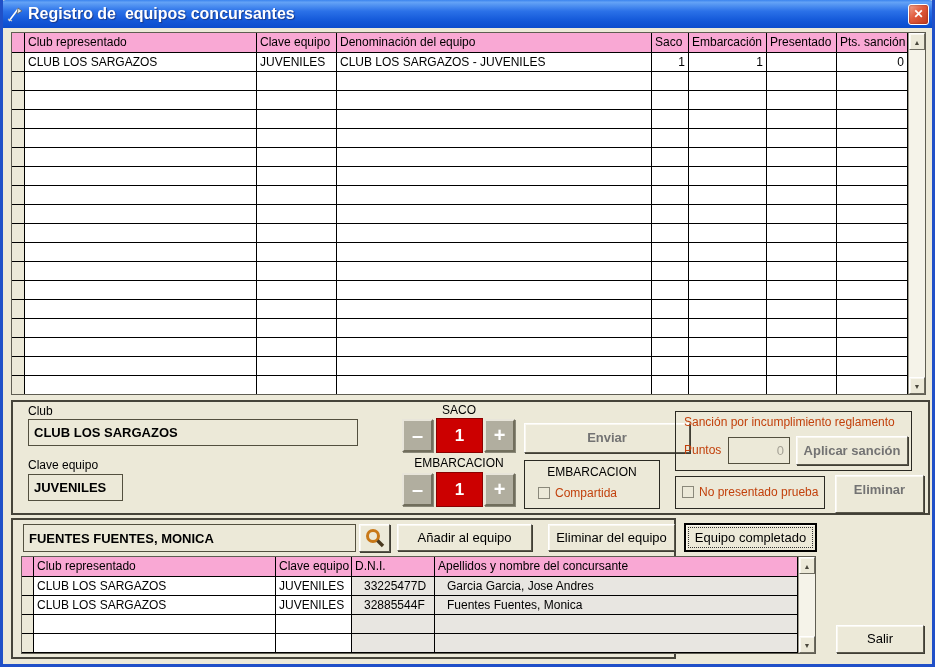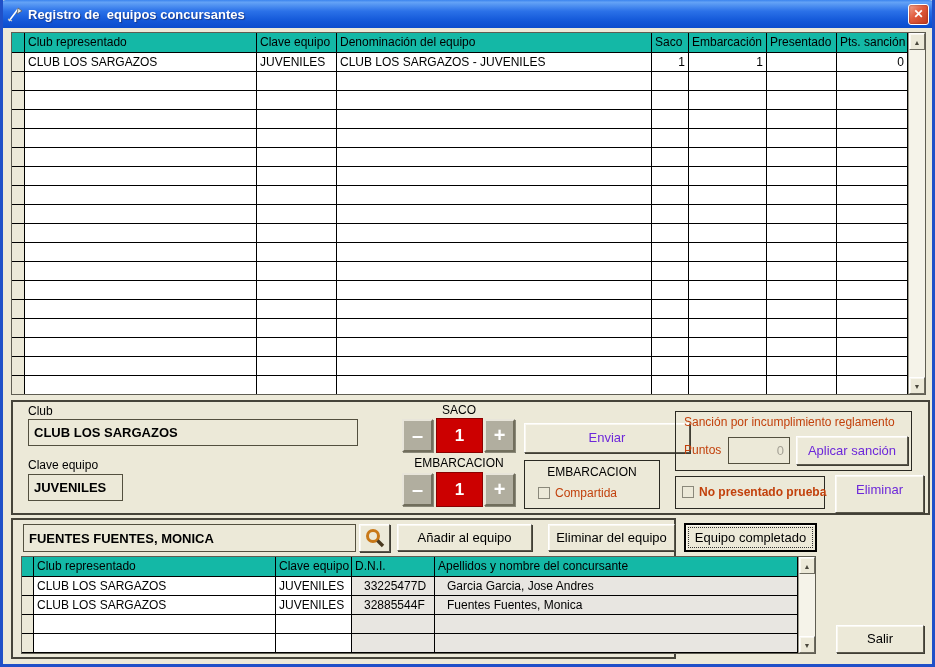--- a/index.html
+++ b/index.html
@@ -8,38 +8,38 @@
     position:relative; width:935px; height:667px; background:#ECE9D8;
     border-left:3px solid #2050C8; border-right:3px solid #2050C8; border-bottom:3px solid #2050C8;
     overflow:hidden;
   }
   
   #titlebar {
     position:absolute; left:-3px; top:0; width:935px; height:28px;
     background:linear-gradient(180deg,#3a83ee 0%,#64a3f6 8%,#2b71e8 40%,#1257d8 75%,#0b4ccd 100%);
     border-radius:6px 6px 0 0; display:flex; align-items:center; padding:0 6px; gap:5px;
   }
-  #titlebar .title { color:#fff; font-weight:bold; font-size:13px; white-space:pre; text-shadow:1px 1px 1px #1a3a8a; }
+  #titlebar .title { color:#fff; font-weight:bold; font-size:16px; white-space:pre; text-shadow:1px 1px 1px #1a3a8a; }
   .app-icon { width:17px; height:17px; flex:0 0 auto; }
   .close-btn {
     margin-left:auto; width:21px; height:21px; border:1px solid #fff; border-radius:3px;
     background:linear-gradient(135deg,#f2a893 0%,#e05a3c 45%,#bf3a1e 100%);
     color:#fff; font-size:12px; font-weight:bold; line-height:19px; text-align:center; cursor:pointer;
     box-shadow:inset 0 0 2px #8a2410;
   }
   
   .grid { position:absolute; background:#fff; border:1px solid #5f5d52; overflow:hidden; }
   .grid-inner { position:absolute; left:0; top:0; right:17px; bottom:0; overflow:hidden; }
   .trow { display:flex; height:19px; }
   .trow.head { height:20px; }
   .cell {
     height:100%; border-right:1px solid #000; border-bottom:1px solid #000;
     font-size:12px; color:#000; padding:2px 3px 0 3px; overflow:hidden; white-space:nowrap;
   }
-  .trow.head .cell { background:#14b8a6; }
+  .trow.head .cell { background:#f9a8d4; }
   .col-0 { background:#ECE9D8; }
   
   .mt .col-0{width:13px;} .mt .col-1{width:232px;} .mt .col-2{width:80px;}
   .mt .col-3{width:315px;} .mt .col-4{width:37px;text-align:right;}
   .mt .col-5{width:78px;text-align:right;} .mt .col-6{width:70px;} .mt .col-7{width:71px;text-align:right;}
   .mt .trow.head .cell{text-align:left;}
   
   .bt .col-0{width:12px;} .bt .col-1{width:242px;} .bt .col-2{width:76px;}
   .bt .col-3{width:83px;} .bt .col-4{width:363px;}
   .bt .trow:not(.head) .col-3, .bt .trow:not(.head) .col-4 { background:#E8E6E1;padding-left:12px; }
@@ -60,21 +60,21 @@
     font-family:"Liberation Sans", sans-serif; font-size:13px; font-weight:bold; color:#000;
     padding:0 5px; outline:none;
   }
   .field.dis { font-weight:normal; color:#a5a296; text-align:right; }
   .btn {
     position:absolute; background:#ECE9D8; font-family:"Liberation Sans", sans-serif;
     font-size:13px; color:#000; text-align:center; cursor:pointer;
     border:1px solid; border-color:#ffffff #5a584c #5a584c #ffffff;
     box-shadow:1px 1px 0 #403e34, inset 1px 1px 0 #f9f7ef;
   }
-  .btn.dis { color:#6d28d9; cursor:default; }
+  .btn.dis { color:#737373; cursor:default;font-weight:bold; }
   .btn.default { border:1px solid #000; outline:1px dotted #333; outline-offset:-4px; box-shadow:0 0 0 1px #000, inset 1px 1px 0 #f9f7ef; }
   .step-btn {
     position:absolute; width:31px; height:33px; background:#b1ae9f; color:#fff;
     font-size:20px; font-weight:bold; line-height:28px; text-align:center; cursor:pointer;
     border:2px solid; border-color:#e8e5da #716e5c #716e5c #e8e5da; box-shadow:1px 1px 0 #8a8878;
   }
   .red-box {
     position:absolute; width:47px; height:35px; background:#CC0000; color:#fff;
     font-size:17px; font-weight:bold; text-align:center; line-height:33px; border:1px solid #8a0000;
   }
@@ -320,21 +320,21 @@
       <span class="lbl gray" style="left:30px; top:25px;">Compartida</span>
     </div>
 
     <div class="gbox" style="left:662px; top:9px; width:237px; height:60px;">
       <span class="lbl gray" style="left:8px; top:3px;">Sanción por incumplimiento reglamento</span>
       <span class="lbl gray" style="left:8px; top:31px;">Puntos</span>
       <input class="field dis" style="left: 52px; top: 25px; width: 62px; height: 27px;" value="0">
       <div class="btn dis" style="left:120px; top:24px; width:112px; height:29px; line-height:27px;">Aplicar sanción</div>
     </div>
 
-    <div class="gbox" style="left:662px; top:74px; width:150px; height:33px;font-weight:bold;">
+    <div class="gbox" style="left:662px; top:74px; width:150px; height:33px;">
       <div class="checkbox" style="left:6px; top:9px;"></div>
       <span class="lbl gray" style="left:23px; top:8px;">No presentado prueba</span>
     </div>
 
     <div class="btn dis" style="left:822px; top:73px; width:89px; height:38px; line-height:28px;">Eliminar</div>
   </div>
 
   <div class="panel" style="left:8px; top:518px; width:665px; height:141px;">
     <input class="field" style="left: 10px; top: 4px; width: 333px; height: 28px;" value="FUENTES FUENTES, MONICA">
     <div class="btn" style="left:346px; top:4px; width:31px; height:28px;">

